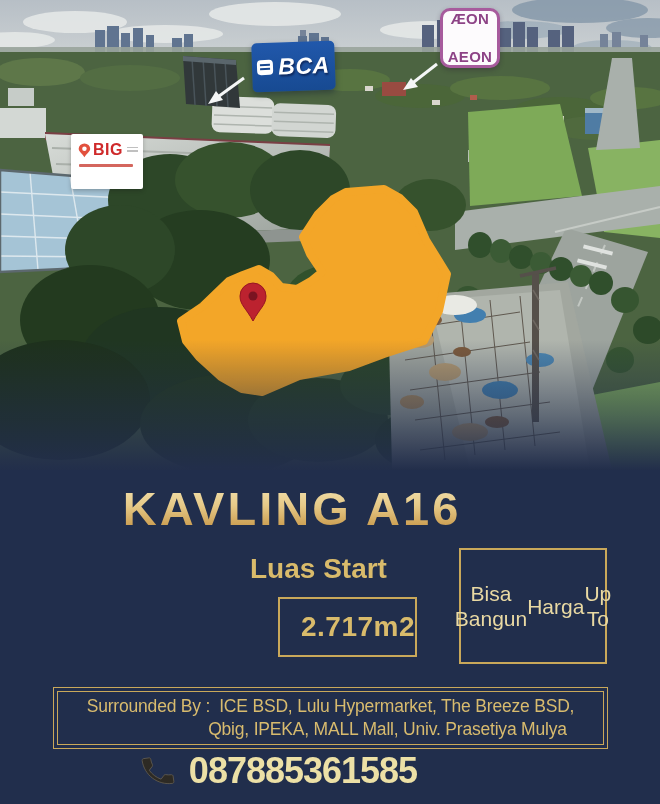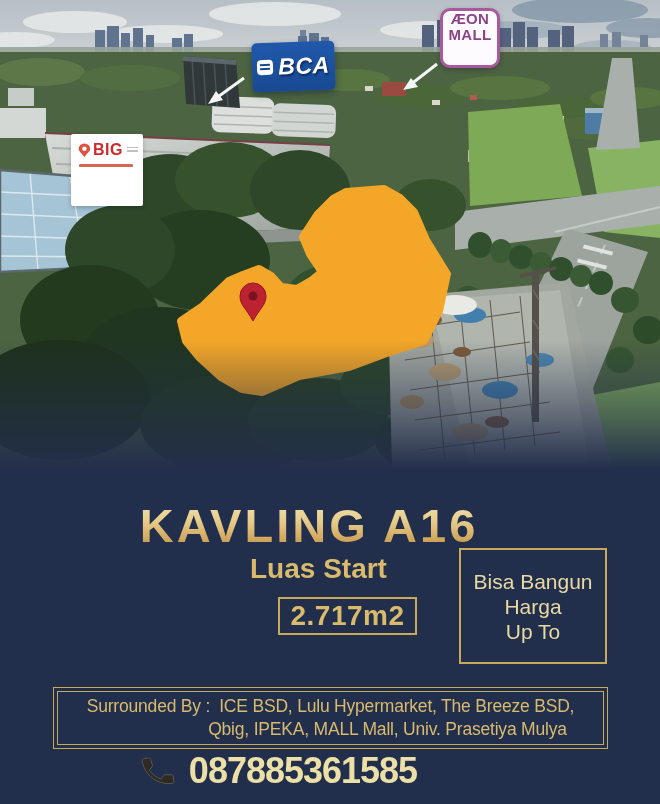--- a/index.html
+++ b/index.html
@@ -23,65 +23,65 @@
   .bca-mark{width:16px;height:15px;background:#fff;border-radius:4px;position:relative;flex:0 0 auto;}
   .bca-mark::before{content:"";position:absolute;left:3px;top:4px;right:3px;height:2px;
     background:#17478f;box-shadow:0 4px 0 #17478f;}
   .bca-text{color:#fff;font-size:23px;font-weight:bold;font-style:italic;letter-spacing:.5px;
     text-shadow:1px 2px 2px rgba(8,20,60,.65);}
 
   
   .label-aeon{
     position:absolute;left:440px;top:8px;width:54px;height:54px;
     background:#fdfbfd;border:3px solid #a75b9d;border-radius:10px;
-    display:flex;flex-direction:column;align-items:center;justify-content:flex-start;
+    display:flex;flex-direction:column;align-items:center;justify-content:space-between;
     line-height:1.08;box-shadow:0 2px 5px rgba(40,20,50,.3);
   }
   .aeon-line{color:#8d4386;font-size:15px;font-weight:bold;letter-spacing:.3px;}
 
   
   .label-qbig{
-    position:absolute;left:71px;top:134px;width:72px;height:72px;background:#fff;
+    position:absolute;left:71px;top:134px;width:72px;height:55px;background:#fff;
     border-radius:2px;box-sizing:border-box;padding:7px 5px 4px 7px;
     box-shadow:0 2px 4px rgba(20,20,20,.25);
   }
   .qbig-row{display:flex;align-items:center;gap:2px;}
   .qbig-text{color:#cf2a2b;font-size:16px;font-weight:bold;letter-spacing:.5px;}
   .micro-gray{width:13px;height:6px;margin-left:2px;
     background:repeating-linear-gradient(#c0c0c0 0 1.5px,transparent 1.5px 3.5px);}
   .micro-red{margin-top:5px;margin-left:1px;height:3px;width:54px;border-radius:1px;
     background:rgba(205,75,66,.85);}
 
   
   .gold-text{color:#ddbb74;}
   @supports ((-webkit-background-clip:text) or (background-clip:text)){
     .gold-text{
       background:linear-gradient(180deg,#f3e3b2 5%,#e6c987 45%,#cda155 80%,#c1964a 100%);
       -webkit-background-clip:text;background-clip:text;color:transparent;
     }
   }
-  .title{position:absolute;left:0;top:481px;width:584px;margin:17px;text-align:center;
+  .title{position:absolute;left:0;top:481px;width:584px;margin:0;text-align:center;
     font-size:47px;font-weight:bold;letter-spacing:3px;}
 
   .price-card{position:absolute;left:53px;top:548px;width:183px;height:114px;border-radius:2px;
     background:linear-gradient(120deg,#bd9140 0%,#e6cc8a 28%,#f7e7ae 48%,#ddb967 72%,#b78a34 100%);
     box-shadow:0 2px 6px rgba(0,0,15,.4);}
   .price-label{position:absolute;left:15px;top:7px;font-size:22px;font-weight:bold;color:#1d2c4f;}
   .price-value{position:absolute;left:12px;bottom:6px;font-size:94px;line-height:.78;
     font-weight:bold;color:#1d2c4f;letter-spacing:-5px;}
   .price-unit{position:absolute;right:9px;bottom:12px;font-size:22px;font-weight:bold;color:#1d2c4f;}
 
   .area-label{position:absolute;left:250px;top:553px;width:195px;text-align:left;
     font-size:28px;font-weight:bold;color:#d9bb6b;}
-  .area-box{position:absolute;left:278px;top:597px;width:139px;height:38px;box-sizing:border-box;
-    border:2.5px solid #c9a85a;display:flex;align-items:center;justify-content:center;}
+  .area-box{position:absolute;left:278px;top:597px;width:139px;height:60px;box-sizing:border-box;
+    border:2.5px solid #c9a85a;display:flex;align-items:center;justify-content:flex-end;}
   .area-value{font-size:28px;font-weight:bold;color:#d9bb6b;letter-spacing:.5px;}
 
   .capacity-card{position:absolute;left:459px;top:548px;width:148px;height:116px;box-sizing:border-box;
-    border:2.5px solid #c9a85a;display:flex;flex-direction:column;align-items:center;
+    border:2.5px solid #c9a85a;display:flex;flex-direction:row;align-items:center;
     justify-content:center;text-align:center;}
   .capacity-line{font-size:21px;color:#e9d9a3;line-height:25px;}
   .capacity-highlight{font-size:22.5px;color:#f0e2ac;font-weight:bold;line-height:28px;}
 
   .surrounded-outer{position:absolute;left:53px;top:687px;width:555px;height:62px;
     box-sizing:border-box;border:1.5px solid #c9a85a;padding:3px;}
   .surrounded-inner{width:100%;height:100%;box-sizing:border-box;border:1.5px solid #c9a85a;
     display:flex;flex-direction:column;justify-content:center;}
   .surrounded-line{text-align:center;font-size:17.5px;color:#d8bb6e;line-height:23px;
     letter-spacing:-.2px;white-space:nowrap;}
@@ -344,21 +344,21 @@
       </g>
     </svg>
 
     <div class="label-bca">
       <span class="bca-mark"></span>
       <span class="bca-text">BCA</span>
     </div>
 
     <div class="label-aeon">
       <span class="aeon-line">ÆON</span>
-      <span class="aeon-line">MALL</span>
+      <span class="aeon-line">AEON</span>
     </div>
 
     <div class="label-qbig">
       <div class="qbig-row">
         <svg width="15" height="17" viewBox="0 0 15 17">
           <path d="M7.5,16.5 C4.5,11.5 0.8,9.8 0.8,6.6 a6.7,6.3 0 1 1 13.4,0 c0,3.2 -3.7,4.9 -6.7,9.9 z" fill="#e2503d"></path>
           <circle cx="7.5" cy="6.4" r="2.6" fill="#fff"></circle>
         </svg>
         <span class="qbig-text">BIG</span>
         <span class="micro-gray"></span>

